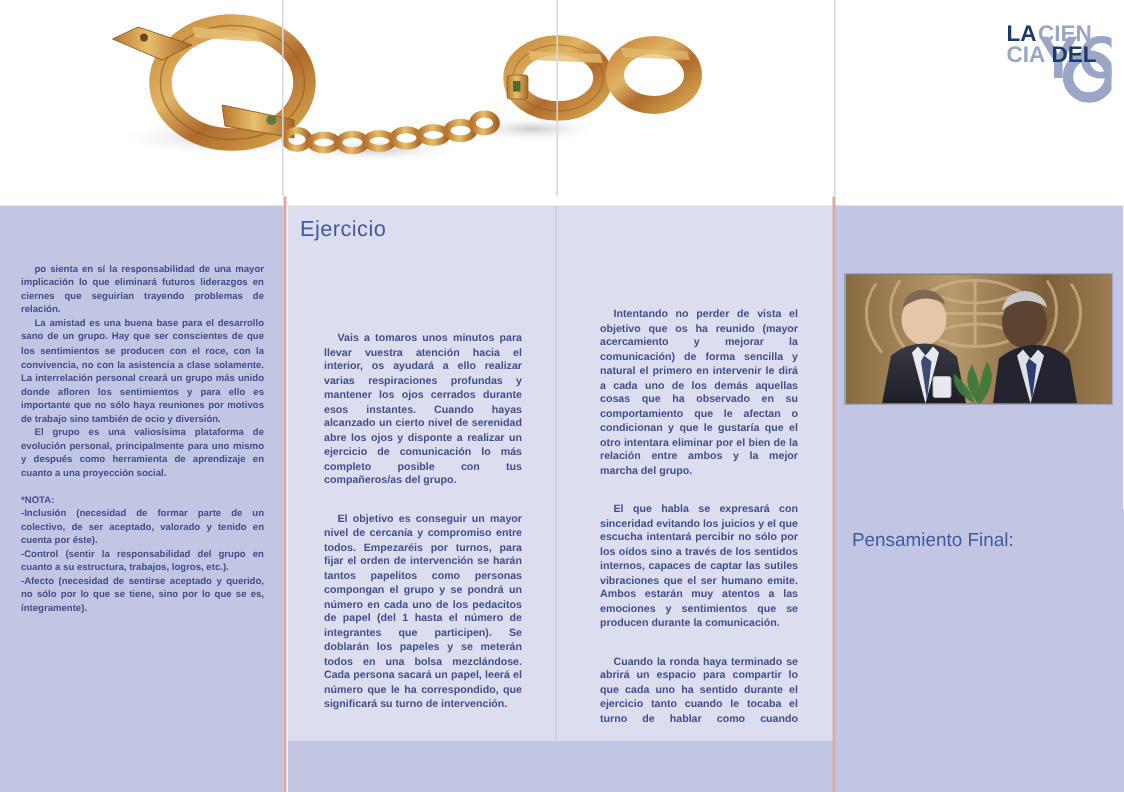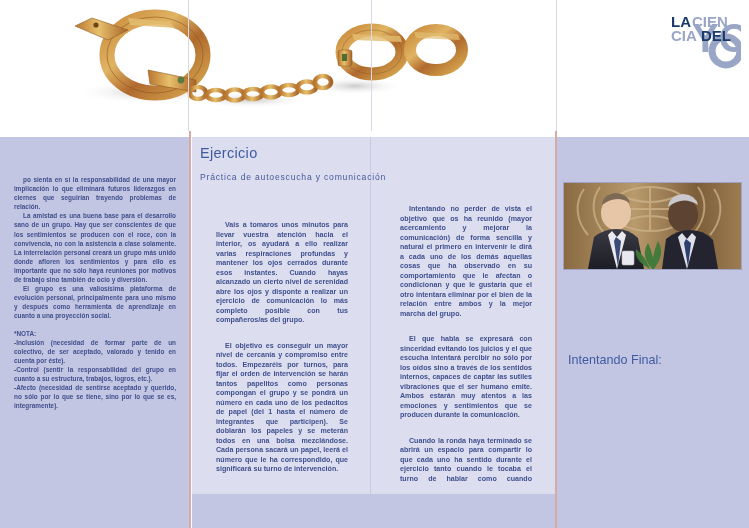--- a/index.html
+++ b/index.html
@@ -258,21 +258,20 @@
       <p>po sienta en sí la responsabilidad de una mayor implicación lo que eliminará futuros liderazgos en ciernes que seguirían trayendo problemas de relación.</p>
       <p>La amistad es una buena base para el desarrollo sano de un grupo. Hay que ser conscientes de que los sentimientos se producen con el roce, con la convivencia, no con la asistencia a clase solamente. La interrelación personal creará un grupo más unido donde afloren los sentimientos y para ello es importante que no sólo haya reuniones por motivos de trabajo sino también de ocio y diversión.</p>
       <p>El grupo es una valiosísima plataforma de evolución personal, principalmente para uno mismo y después como herramienta de aprendizaje en cuanto a una proyección social.</p>
       <p class="noind gap">*NOTA:</p>
       <p class="noind">-Inclusión (necesidad de formar parte de un colectivo, de ser aceptado, valorado y tenido en cuenta por éste).</p>
       <p class="noind">-Control (sentir la responsabilidad del grupo en cuanto a su estructura, trabajos, logros, etc.).</p>
       <p class="noind">-Afecto (necesidad de sentirse aceptado y querido, no sólo por lo que se tiene, sino por lo que se es, íntegramente).</p>
     </div>
 
     <div class="ej-title">Ejercicio</div>
-    <div class="ej-sub">Práctica de autoescucha y comunicación</div>
 
     <div class="exercise">
       <p>Vais a tomaros unos minutos para llevar vuestra atención hacia el interior, os ayudará a ello realizar varias respiraciones profundas y mantener los ojos cerrados durante esos instantes. Cuando hayas alcanzado un cierto nivel de serenidad abre los ojos y disponte a realizar un ejercicio de comunicación lo más completo posible con tus compañeros/as del grupo.</p>
       <p>El objetivo es conseguir un mayor nivel de cercanía y compromiso entre todos. Empezaréis por turnos, para fijar el orden de intervención se harán tantos papelitos como personas compongan el grupo y se pondrá un número en cada uno de los pedacitos de papel (del 1 hasta el número de integrantes que participen). Se doblarán los papeles y se meterán todos en una bolsa mezclándose. Cada persona sacará un papel, leerá el número que le ha correspondido, que significará su turno de intervención.</p>
       <p>Intentando no perder de vista el objetivo que os ha reunido (mayor acercamiento y mejorar la comunicación) de forma sencilla y natural el primero en intervenir le dirá a cada uno de los demás aquellas cosas que ha observado en su comportamiento que le afectan o condicionan y que le gustaría que el otro intentara eliminar por el bien de la relación entre ambos y la mejor marcha del grupo.</p>
       <p>El que habla se expresará con sinceridad evitando los juicios y el que escucha intentará percibir no sólo por los oídos sino a través de los sentidos internos, capaces de captar las sutiles vibraciones que el ser humano emite. Ambos estarán muy atentos a las emociones y sentimientos que se producen durante la comunicación.</p>
       <p>Cuando la ronda haya terminado se abrirá un espacio para compartir lo que cada uno ha sentido durante el ejercicio tanto cuando le tocaba el turno de hablar como cuando escuchaba lo que los demás tenían que decirle.</p>
     </div>
 
     <div class="photo">
@@ -314,16 +313,16 @@
         <path d="M122 56 l5 4 l-3 24 l-4 -24 z" fill="#2c3f6e"></path>
 
         <g fill="#3f7a3a" opacity="0.95">
           <path d="M88 86 q-12 -14 -4 -26 q6 12 6 26 z"></path>
           <path d="M90 86 q12 -16 4 -28 q-6 14 -6 28 z"></path>
           <path d="M86 86 q-16 -8 -14 -20 q10 8 14 20 z"></path>
         </g>
       </svg>
     </div>
 
-    <div class="pf-title">Intentando Final:</div>
+    <div class="pf-title">Pensamiento Final:</div>
 
   </div>
 </div>
 
 </body></html>

